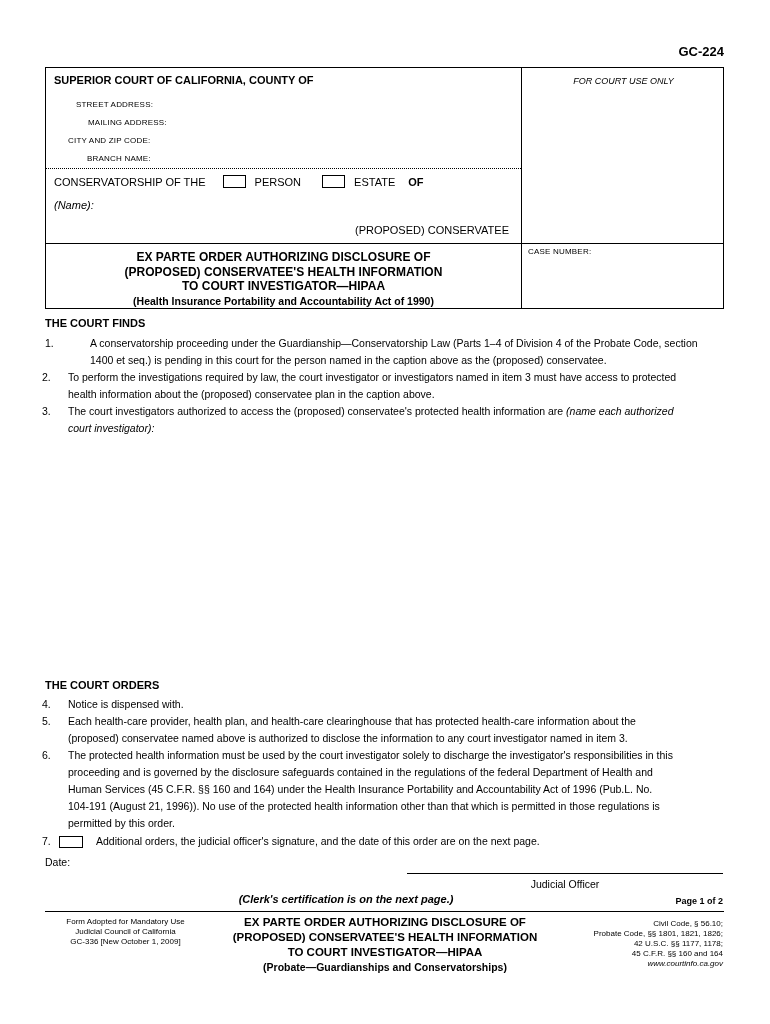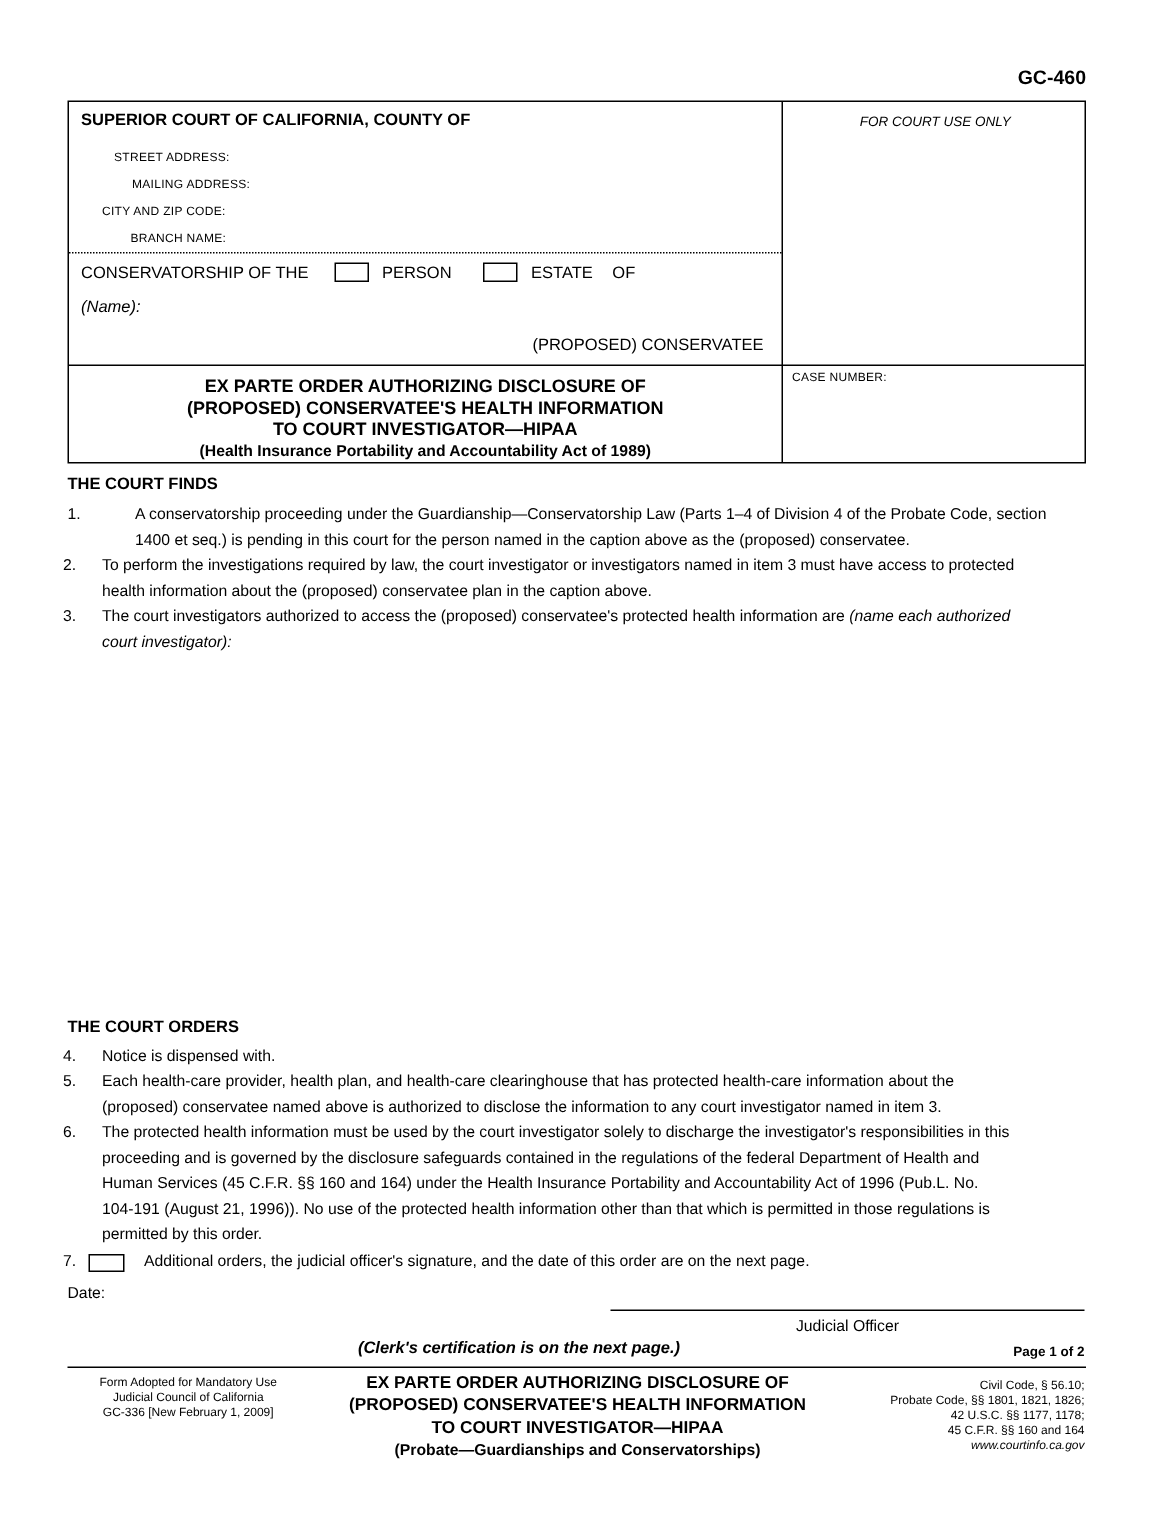--- a/index.html
+++ b/index.html
@@ -28,21 +28,21 @@
   .addr-label { font-size:8px; letter-spacing:0.2px; }
   .addr-street  { left:30px; top:32px; }
   .addr-mailing { left:42px; top:50px; }
   .addr-city    { left:22px; top:68px; }
   .addr-branch  { left:41px; top:86px; }
 
   .cons-row { left:8px; top:107px; font-size:11px; display:flex; align-items:center; white-space:nowrap; }
   .cb { display:inline-block; width:23px; height:13px; border:1px solid #000; background:#fff; }
   .cb-person { margin-left:17px; margin-right:9px; }
   .cb-estate { margin-left:21px; margin-right:9px; }
-  .of-gap { margin-left:13px; }
+  .of-gap { margin-left:13px;font-weight:bold; }
   .name-label { left:8px; top:131px; font-size:11px; font-style:italic; }
   .conservatee-label { right:214px; top:156px; font-size:11px; }
 
   .title-block { left:0; top:176px; width:475px; text-align:center; padding-top:6px; }
   .title-line { font-size:12px; font-weight:bold; line-height:14.5px; }
   .title-sub { font-size:10.5px; font-weight:bold; line-height:14px; }
 
   .court-use-box { left:476px; top:0; width:203px; height:175px; }
   .court-use-label { width:100%; top:8px; text-align:center; font-size:9px; font-style:italic; }
   .case-box { left:476px; top:175px; width:203px; height:67px;text-align:right; }
@@ -80,21 +80,21 @@
   .footer-center { left:185px; top:915px; width:400px; text-align:center; }
   .footer-title-line { font-size:11.5px; font-weight:bold; line-height:15px; }
   .footer-sub { font-size:10.5px; font-weight:bold; line-height:15px; }
   .footer-right { right:47px; top:919px; width:220px; text-align:right; font-size:8px; line-height:10px; }
 </style>
 </head>
 <body>
 
 <div class="page">
 
-  <div class="abs form-number">GC-460</div>
+  <div class="abs form-number">GC-224</div>
 
   <div class="abs caption-box">
     <div class="abs v-divider"></div>
     <div class="abs h-dotted"></div>
     <div class="abs h-solid"></div>
 
     <div class="abs court-title">SUPERIOR COURT OF CALIFORNIA, COUNTY OF</div>
     <div class="abs addr-label addr-street">STREET ADDRESS:</div>
     <div class="abs addr-label addr-mailing">MAILING ADDRESS:</div>
     <div class="abs addr-label addr-city">CITY AND ZIP CODE:</div>
@@ -108,21 +108,21 @@
       <span>ESTATE</span>
       <span class="of-gap">OF</span>
     </div>
     <div class="abs name-label">(Name):</div>
     <div class="abs conservatee-label">(PROPOSED) CONSERVATEE</div>
 
     <div class="abs title-block">
       <div class="title-line">EX PARTE ORDER AUTHORIZING DISCLOSURE OF</div>
       <div class="title-line">(PROPOSED) CONSERVATEE'S HEALTH INFORMATION</div>
       <div class="title-line">TO COURT INVESTIGATOR—HIPAA</div>
-      <div class="title-sub">(Health Insurance Portability and Accountability Act of 1989)</div>
+      <div class="title-sub">(Health Insurance Portability and Accountability Act of 1990)</div>
     </div>
 
     <div class="abs court-use-box">
       <div class="abs court-use-label">FOR COURT USE ONLY</div>
     </div>
     <div class="abs case-box">
       <div class="abs case-label">CASE NUMBER:</div>
     </div>
   </div>
 
@@ -190,21 +190,21 @@
   <div class="abs sig-line"></div>
   <div class="abs judicial-officer">Judicial Officer</div>
   <div class="abs clerk-note">(Clerk's certification is on the next page.)</div>
   <div class="abs page-indicator">Page 1 of 2</div>
 
   <div class="abs footer-rule"></div>
 
   <div class="abs footer-left">
     <div>Form Adopted for Mandatory Use</div>
     <div>Judicial Council of California</div>
-    <div>GC-336 [New February 1, 2009]</div>
+    <div>GC-336 [New October 1, 2009]</div>
   </div>
 
   <div class="abs footer-center">
     <div class="footer-title-line">EX PARTE ORDER AUTHORIZING DISCLOSURE OF</div>
     <div class="footer-title-line">(PROPOSED) CONSERVATEE'S HEALTH INFORMATION</div>
     <div class="footer-title-line">TO COURT INVESTIGATOR—HIPAA</div>
     <div class="footer-sub">(Probate—Guardianships and Conservatorships)</div>
   </div>
 
   <div class="abs footer-right">

